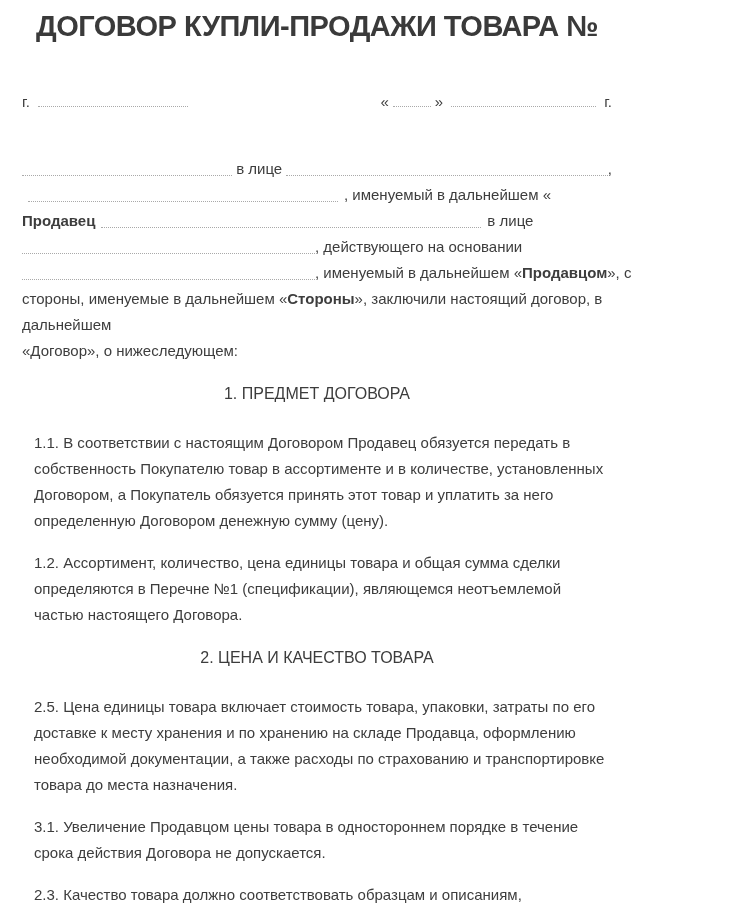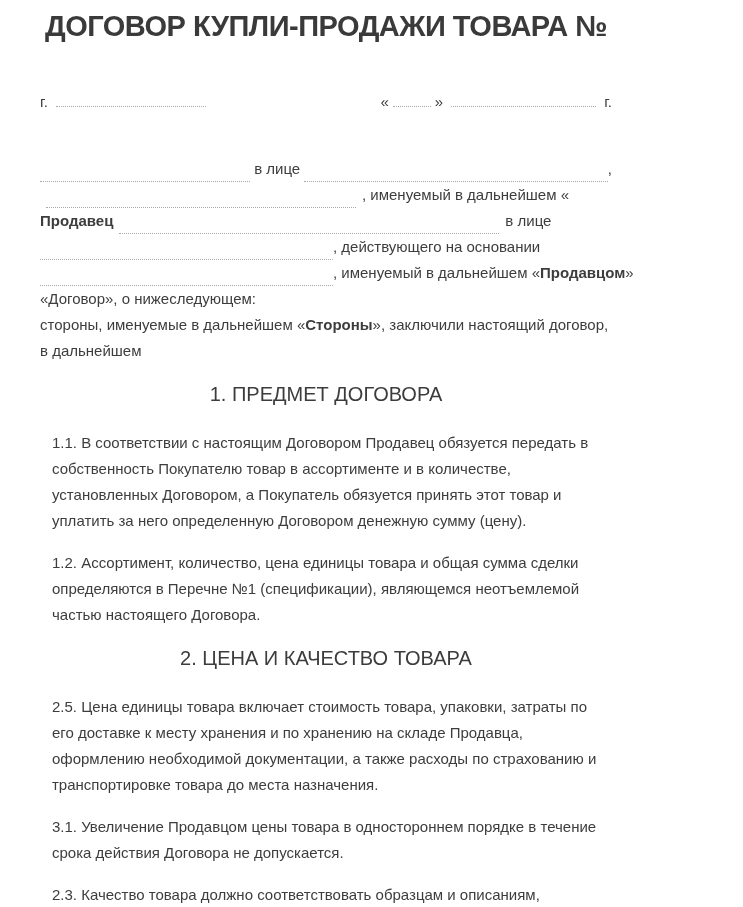--- a/index.html
+++ b/index.html
@@ -5,21 +5,21 @@
   html, body {
     margin: 0;
     padding: 0;
     background: #ffffff;
   }
   .page {
     width: 634px;
     height: 907px;
     box-sizing: border-box;
     background: #ffffff;
-    padding: 6px 22px 10px 40px;
+    padding: 6px 22px 10px 22px;
     font-family: "Liberation Sans", "DejaVu Sans", sans-serif;
     color: #3d3d3d;
     font-size: 15px;
     overflow: hidden;
   }
   .doc-title {
     font-size: 29px;
     font-weight: 600;
     letter-spacing: -0.5px;
     color: #3a3a3a;
@@ -46,33 +46,33 @@
     vertical-align: -2px;
     flex: 0 0 auto;
   }
   .blank.grow { flex: 1 1 auto; }
   .b-city  { width: 150px; margin-left: 8px; }
   .b-day   { width: 38px;  margin: 0 4px; }
   .b-month { width: 145px; margin: 0 8px; }
   .preamble { margin-top: 44px; }
   .pre-line {
     display: flex;
-    align-items: flex-end;
+    align-items: center;
     line-height: 26px;
     white-space: pre;
   }
   .pre-line.plain { display: block; white-space: normal; }
   .b-l1a { width: 210px; }
   .b-l2  { width: 310px; margin: 0 6px; }
   .b-l3  { width: 380px; margin: 0 6px; }
   .b-l4  { width: 293px; }
   .b-l5  { width: 293px; }
   .bold { font-weight: bold; }
   .section-heading {
-    font-size: 20px;
+    font-size: 16px;
     font-weight: 400;
     color: #3c3c3c;
     text-align: center;
     margin: 18px 0 24px 0;
     line-height: 24px;
   }
   .section-heading.first { margin-top: 18px; }
   .para {
     margin: 0 0 16px 12px;
     line-height: 26px;
@@ -128,23 +128,23 @@
       <span>, действующего на основании</span>
     </div>
 
     <div class="pre-line">
       <span class="blank b-l5"></span>
       <span>, именуемый в дальнейшем «</span>
       <span class="bold">Продавцом</span>
       <span>», с другой</span>
     </div>
 
+    <div class="pre-line plain"><span>стороны, именуемые в дальнейшем «</span><span class="bold">Стороны</span><span>», заключили настоящий договор, в дальнейшем</span></div>
+
     <div class="pre-line plain"><span>«Договор», о нижеследующем:</span></div>
-
-    <div class="pre-line plain"><span>стороны, именуемые в дальнейшем «</span><span class="bold">Стороны</span><span>», заключили настоящий договор, в дальнейшем</span></div>
 
   </div>
 
   <h2 class="section-heading first">1. ПРЕДМЕТ ДОГОВОРА</h2>
   <p class="para">1.1. В соответствии с настоящим Договором Продавец обязуется передать в собственность Покупателю товар в ассортименте и в количестве, установленных Договором, а Покупатель обязуется принять этот товар и уплатить за него определенную Договором денежную сумму (цену).</p>
   <p class="para">1.2. Ассортимент, количество, цена единицы товара и общая сумма сделки определяются в Перечне №1 (спецификации), являющемся неотъемлемой частью настоящего Договора.</p>
 
   <h2 class="section-heading">2. ЦЕНА И КАЧЕСТВО ТОВАРА</h2>
   <p class="para">2.5. Цена единицы товара включает стоимость товара, упаковки, затраты по его доставке к месту хранения и по хранению на складе Продавца, оформлению необходимой документации, а также расходы по страхованию и транспортировке товара до места назначения.</p>
   <p class="para">3.1. Увеличение Продавцом цены товара в одностороннем порядке в течение срока действия Договора не допускается.</p>

